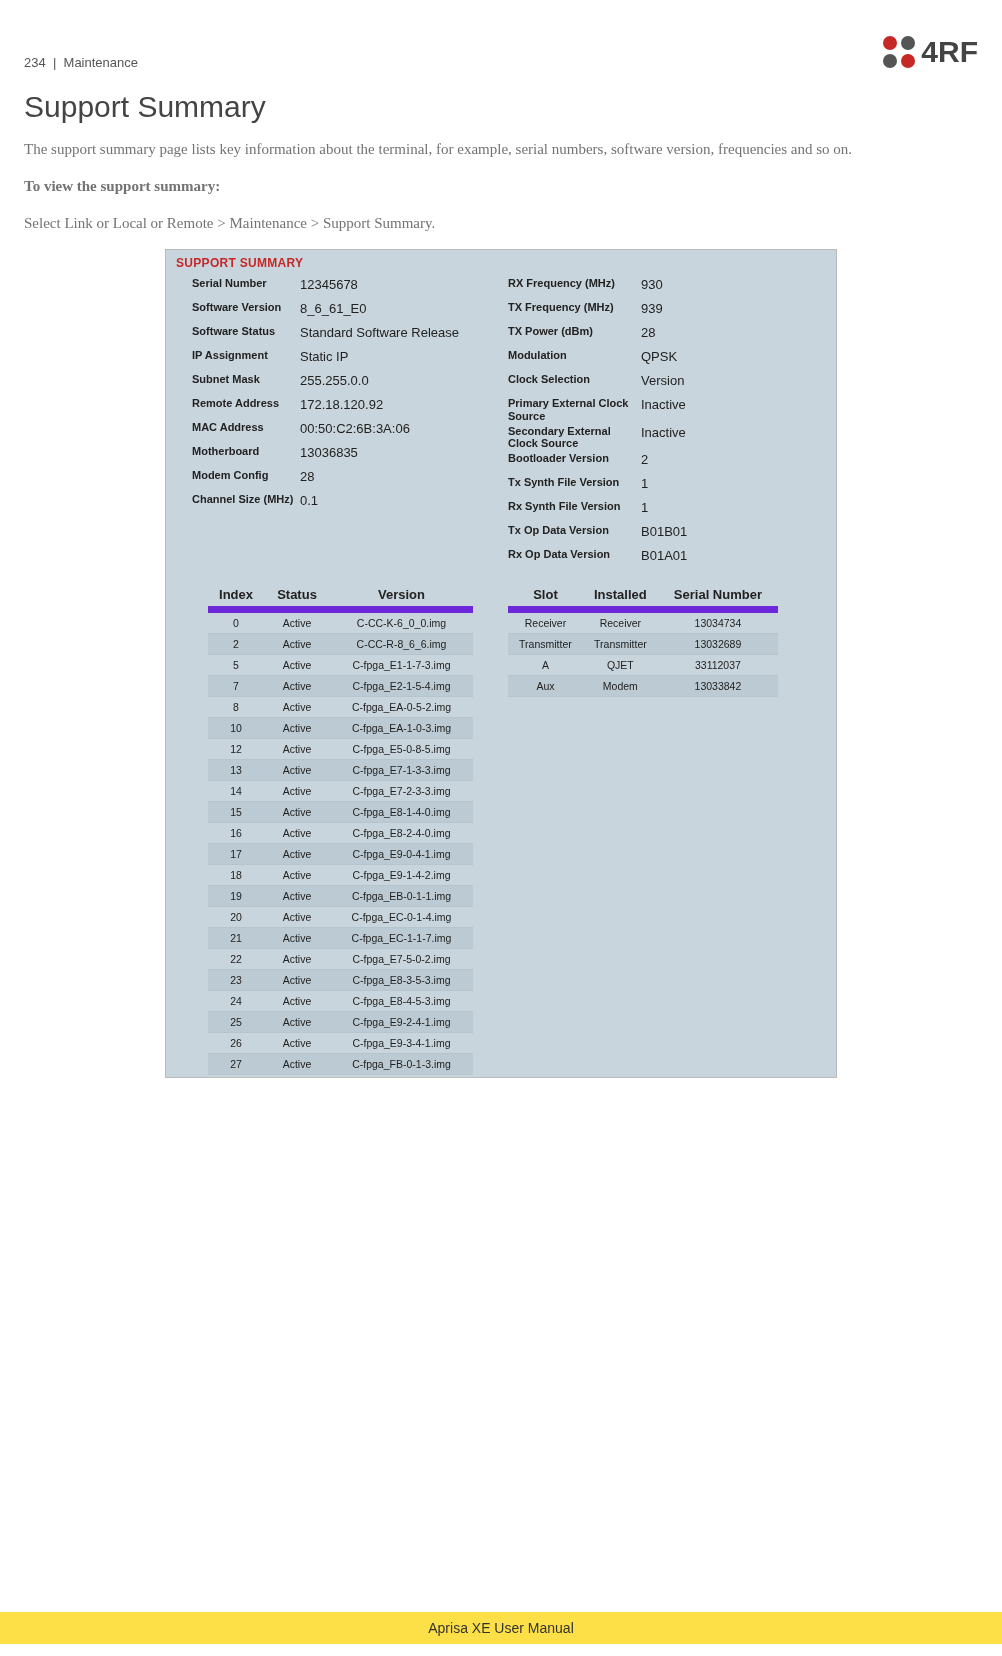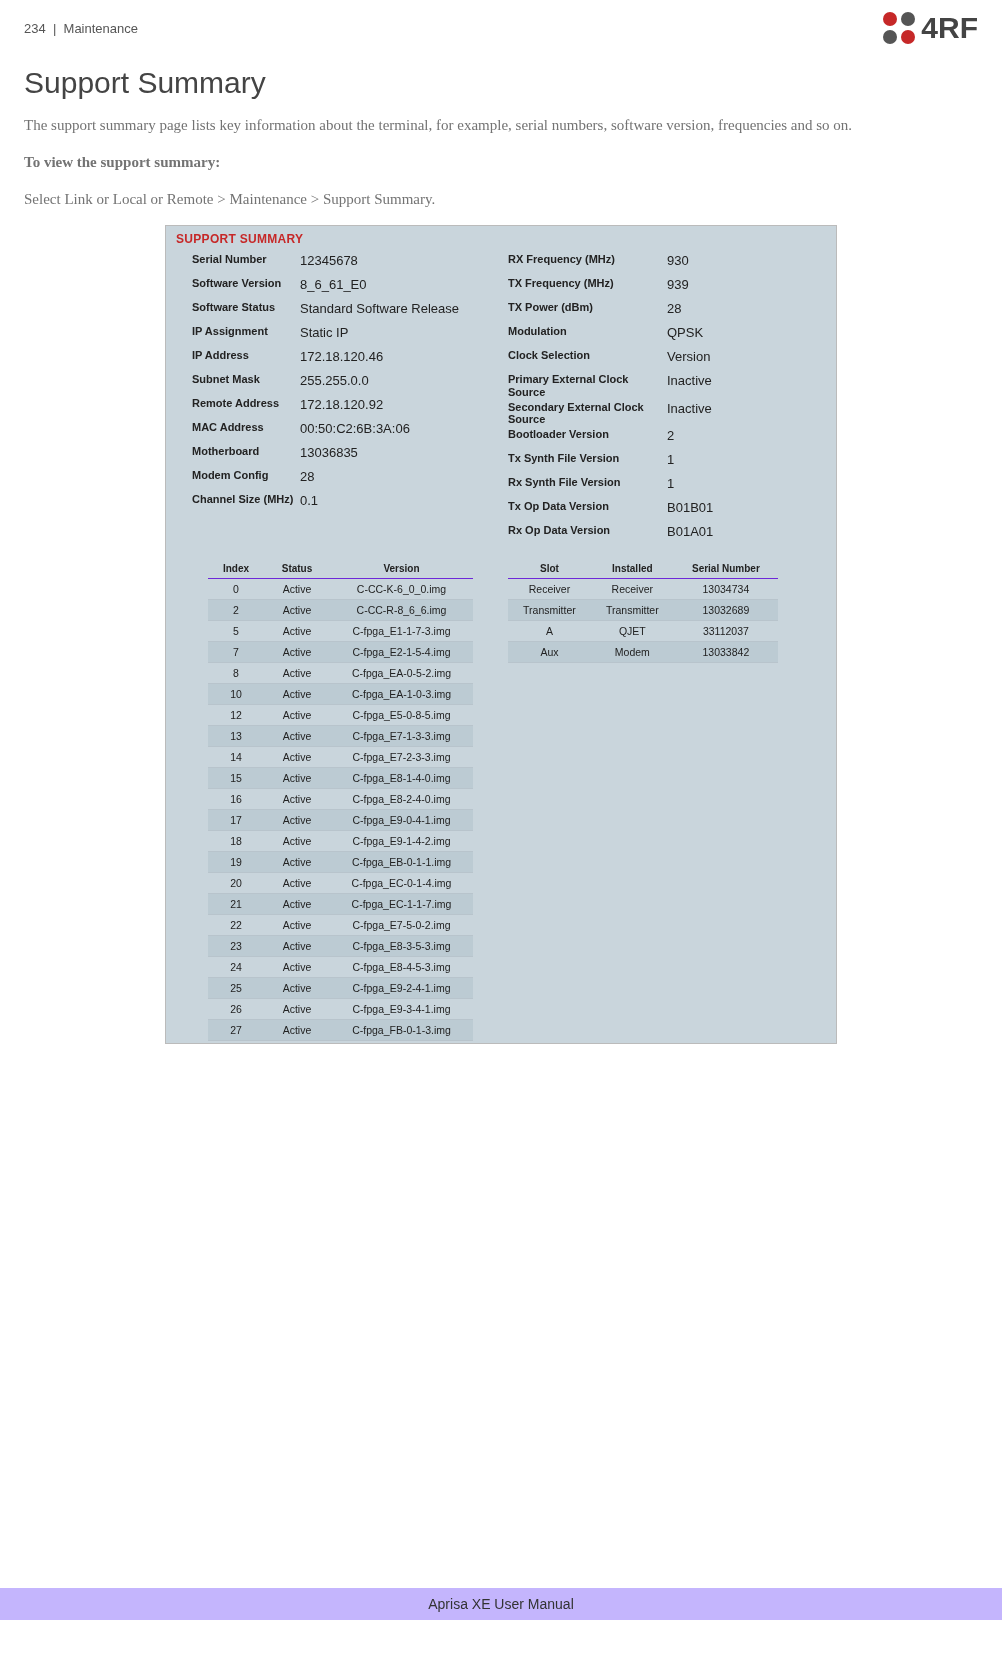--- a/index.html
+++ b/index.html
@@ -1,46 +1,46 @@
 <!DOCTYPE html>
 <html><head>
 <meta charset="utf-8">
 <style>
 body { margin:0; font-family:Verdana,Geneva,sans-serif; font-size:12px; color:#333; width:1002px; background:#fff; }
 .page { padding:0 24px; box-sizing:border-box; min-height:1620px; position:relative; }
-.hdr { display:flex; justify-content:space-between; align-items:center; padding-top:10px; }
+.hdr { display:flex; justify-content:space-between; align-items:flex-end; padding-top:10px;margin-top:24px; }
 .hdr-left { font-size:13px; color:#555; }
 .logo { display:flex; align-items:center; font-weight:bold; font-size:30px; color:#444; font-family:Arial,sans-serif; }
 .logo-dots { width:36px; height:36px; position:relative; margin-right:4px; }
 .dot { width:14px; height:14px; border-radius:50%; position:absolute; }
 .dot.r1{ background:#c62828; top:2px; left:2px; }
 .dot.g1{ background:#555; top:2px; right:2px; }
 .dot.g2{ background:#555; bottom:2px; left:2px; }
 .dot.r2{ background:#c62828; bottom:2px; right:2px; }
 h1 { font-family:'Trebuchet MS',Arial,sans-serif; font-weight:400; font-size:30px; color:#444; margin:20px 0 8px; }
 .body-text{ font-size:15px; line-height:1.45; color:#737373; text-align:justify; font-family:Liberation Serif, serif; }
 .bold{ font-weight:bold; }
 .panel{ width:650px; margin:14px auto 0; background:#c9d5dc; border:1px solid #bbb; padding:6px 10px 2px; font-family:Arial,sans-serif; font-size:11px; color:#222; }
 .panel-title{ color:#c62828; font-weight:bold; font-size:12px; margin-bottom:6px; letter-spacing:0.3px; }
 .cols{ display:flex; }
 .col{ box-sizing:border-box; }
 .col.left{ width:320px; padding-left:16px; }
 .col.right{ width:310px; padding-left:12px; }
 .kv{ display:flex; align-items:flex-start; min-height:22px; padding:1px 0; }
 .kv .k{ width:108px; font-weight:bold; font-size:11px; line-height:1.15; }
-.col.right .kv .k{ width:159px; }
+.col.right .kv .k{ width:133px; }
 .kv .v{ font-size:13px; }
 table{ border-collapse:collapse; width:100%; font-size:10.5px; margin-top:12px; }
-th{ font-weight:bold; text-align:center; padding:4px 3px; border-bottom:1px solid #6d28d9; font-size:10px; }
+th{ font-weight:bold; text-align:center; padding:4px 3px; border-bottom:7px solid #6d28d9; font-size:13px; }
 td{ padding:4px 3px; text-align:center; border-bottom:1px solid #b8c4cc; font-size:10.5px; }
 tr.alt td{ background:#bccbd3; }
 .ftable{ width:265px; margin-left:16px; }
 .ftable th:nth-child(1){width:50px;} .ftable th:nth-child(2){width:60px;}
 .slot-table{ width:270px; }
-.footer{ position:absolute; bottom:0; left:0; right:0; text-align:center; background:#c4b5fd; padding:8px 0; font-size:14px; font-family:'Trebuchet MS',Arial,sans-serif; }
+.footer{ position:absolute; bottom:0; left:0; right:0; text-align:center; background:#fde047; padding:8px 0; font-size:14px; font-family:'Trebuchet MS',Arial,sans-serif; }
 </style>
 </head>
 <body>
 
 <div class="page">
   <div class="hdr">
     <div class="hdr-left">
       <span>234</span>
       &nbsp;<span>|</span>&nbsp;
       <span>Maintenance</span>
@@ -75,24 +75,20 @@
           </div>
           <div class="kv">
             <div class="k">Software Status</div>
             <div class="v">Standard Software Release</div>
           </div>
           <div class="kv">
             <div class="k">IP Assignment</div>
             <div class="v">Static IP</div>
           </div>
           <div class="kv">
-            <div class="k">IP Address</div>
-            <div class="v">172.18.120.46</div>
-          </div>
-          <div class="kv">
             <div class="k">Subnet Mask</div>
             <div class="v">255.255.0.0</div>
           </div>
           <div class="kv">
             <div class="k">Remote Address</div>
             <div class="v">172.18.120.92</div>
           </div>
           <div class="kv">
             <div class="k">MAC Address</div>
             <div class="v">00:50:C2:6B:3A:06</div>

